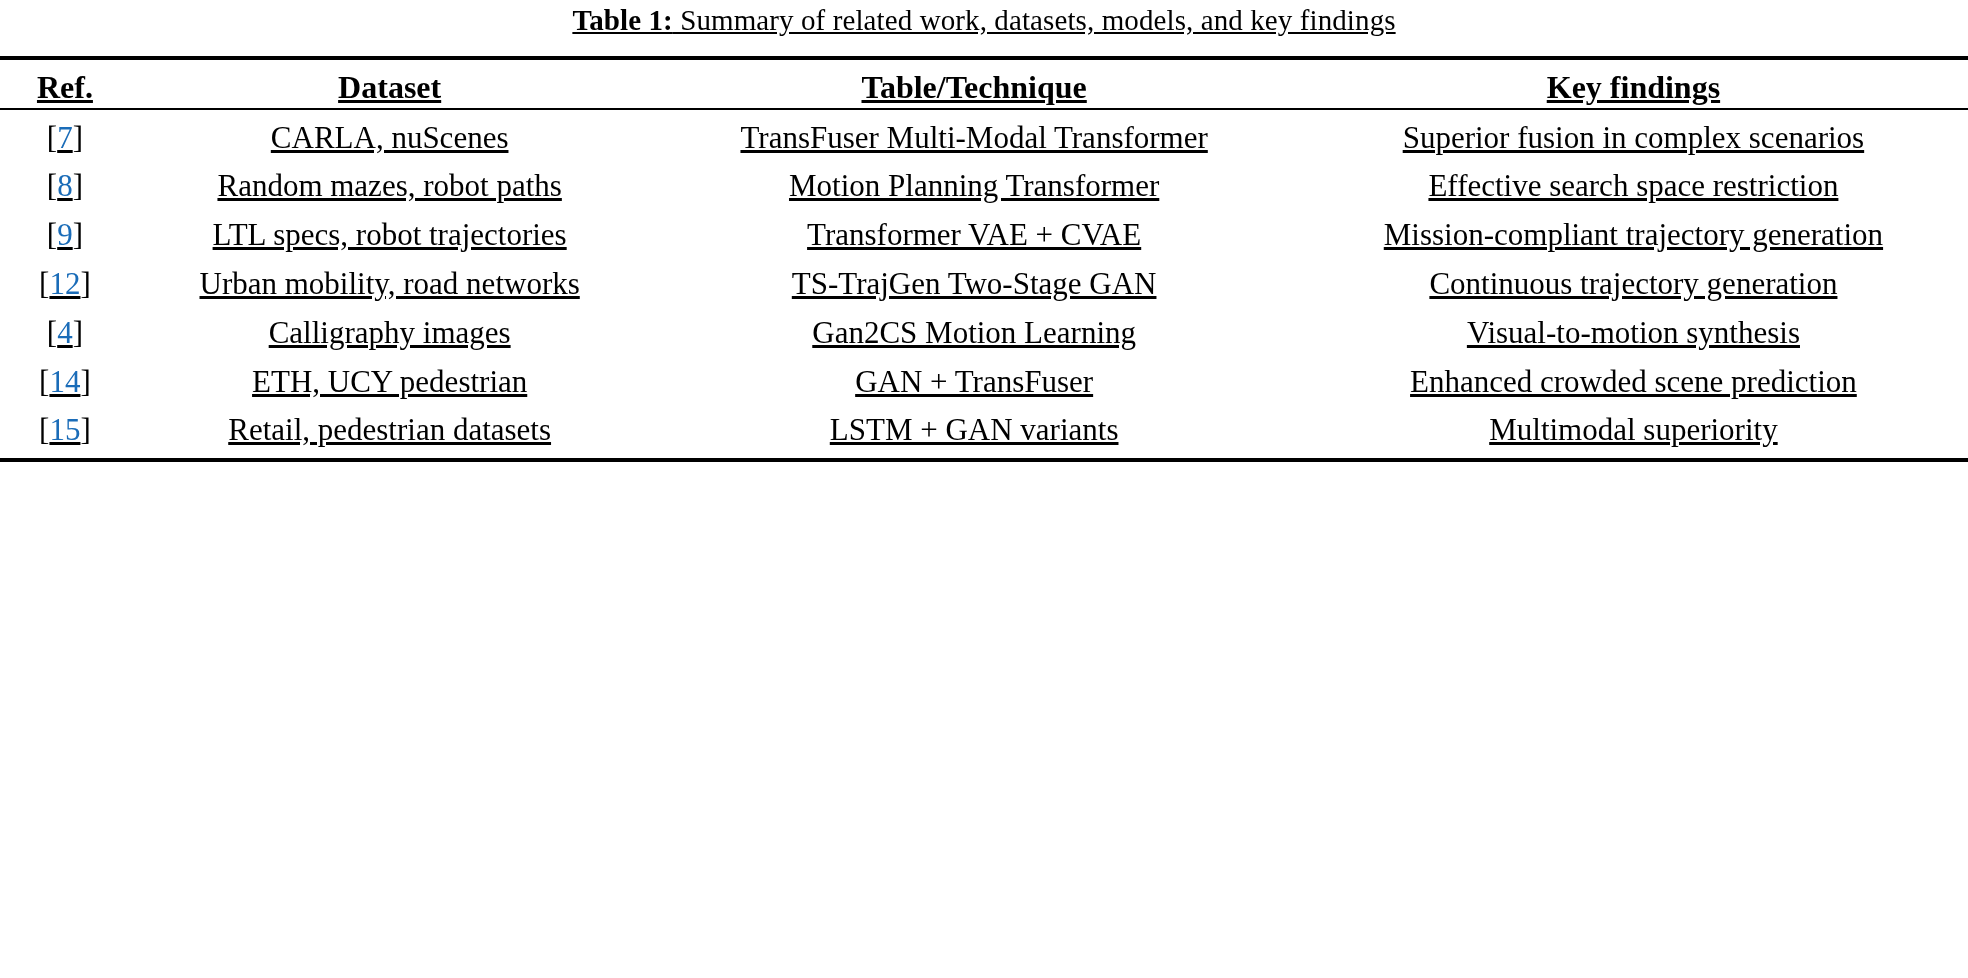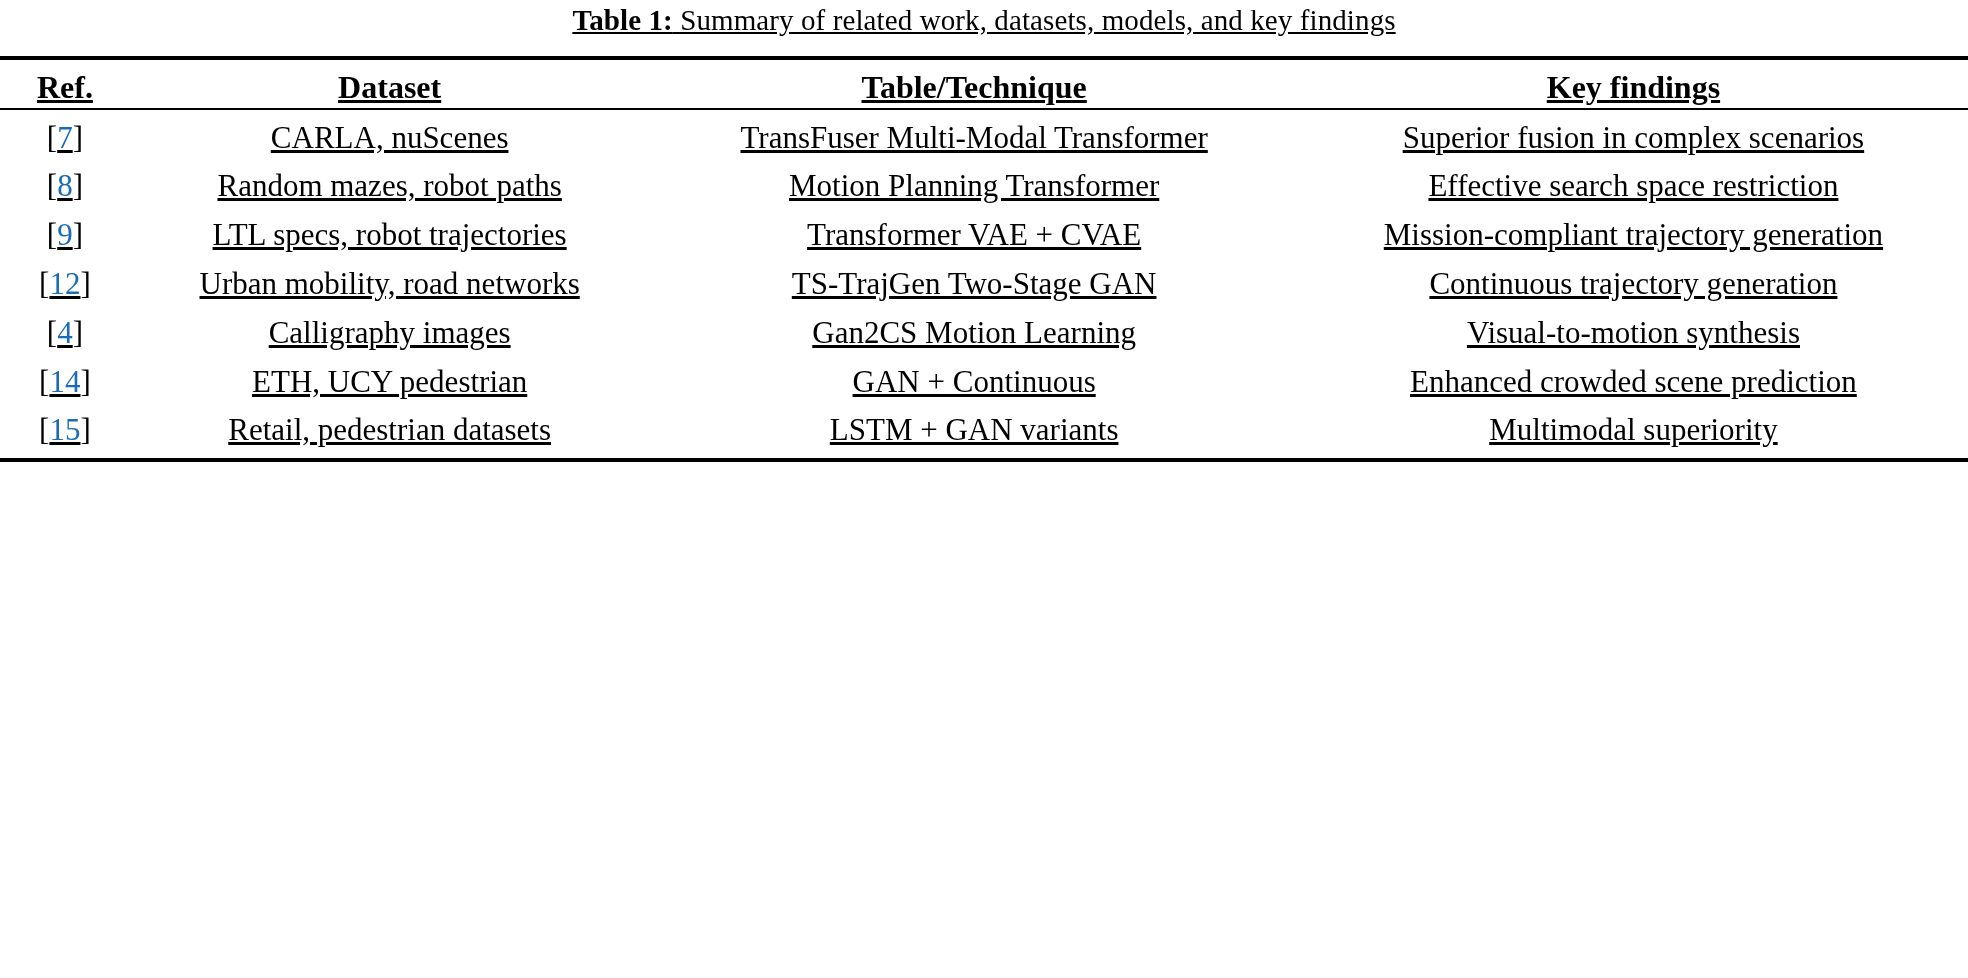--- a/index.html
+++ b/index.html
@@ -148,21 +148,21 @@
         </tr>
         <tr>
           <td><span class="ref-cell"><span class="brk">[</span><span class="ref-link">4</span><span class="brk">]</span></span></td>
           <td>Calligraphy images</td>
           <td>Gan2CS Motion Learning</td>
           <td>Visual-to-motion synthesis</td>
         </tr>
         <tr>
           <td><span class="ref-cell"><span class="brk">[</span><span class="ref-link">14</span><span class="brk">]</span></span></td>
           <td>ETH, UCY pedestrian</td>
-          <td>GAN + Continuous</td>
+          <td>GAN + TransFuser</td>
           <td>Enhanced crowded scene prediction</td>
         </tr>
         <tr class="rule-bot">
           <td><span class="ref-cell"><span class="brk">[</span><span class="ref-link">15</span><span class="brk">]</span></span></td>
           <td>Retail, pedestrian datasets</td>
           <td>LSTM + GAN variants</td>
           <td>Multimodal superiority</td>
         </tr>
       </tbody>
   </table>

